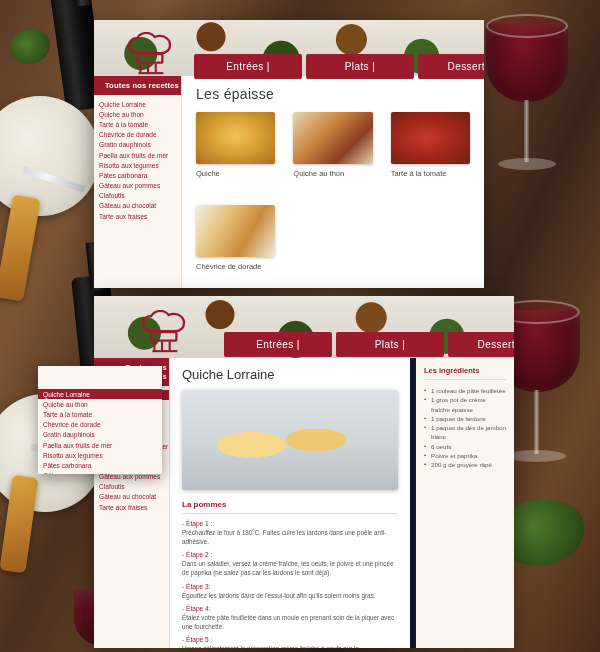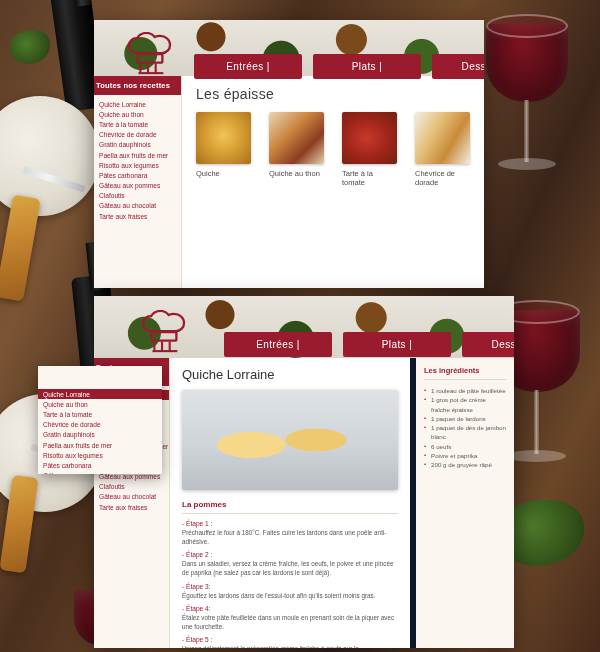--- a/index.html
+++ b/index.html
@@ -84,21 +84,21 @@
     left: 28px; top: 10px;
     width: 54px; height: 48px;
     display: flex; align-items: center; justify-content: center;
   }
   .logo svg { width: 46px; height: 44px; }
 
   
   .navbar {
     position: absolute;
     display: flex;
-    gap: 11px;
+    gap: 4px;
     left: 100px;
     top: 34px;
   }
   .nav-item {
     background: #9b1b2e;
     color: #fff;
     font-size: 10px;
     letter-spacing: .4px;
     padding: 7px 0;
     width: 108px;
@@ -116,21 +116,21 @@
     background: #fbf6ef;
     border-right: 1px solid #e6ded2;
     padding: 0;
     flex: none;
   }
   .sidebar-title {
     background: #9b1b2e;
     color: #fff;
     font-size: 7.5px;
     font-weight: bold;
-    text-align: left;
+    text-align: right;
     padding: 5px 2px;
     letter-spacing: .2px;
   }
   .sidebar ul { list-style: none; margin: 0; padding: 4px 0 0 0; }
   .sidebar li {
     font-size: 6.6px;
     color: #9b1b2e;
     padding: 1.6px 5px;
     cursor: pointer;
     white-space: nowrap;
@@ -146,22 +146,22 @@
     margin: 0 0 10px 0;
     font-size: 14px;
     font-weight: normal;
     color: #3c3c3c;
     letter-spacing: .3px;
   }
 
   
   .grid {
     display: grid;
-    grid-template-columns: 1fr 1fr 1fr 1fr;
-    gap: 14px 18px;
+    grid-template-columns: 1fr 1fr 1fr;
+    gap: 27px 18px;
   }
   .card { cursor: pointer; }
   .thumb {
     width: 100%; height: 52px;
     border-radius: 2px;
     box-shadow: 0 1px 3px rgba(0,0,0,.25);
   }
   .t-quiche { background: radial-gradient(ellipse at 50% 45%, #f0c45a 0%, #d79f33 45%, #a86f1d 100%); }
   .t-quichethon { background: linear-gradient(135deg,#e7d7b4 0%, #c9823c 40%, #8c3d22 70%, #e2d2ad 100%); }
   .t-tarte { background: radial-gradient(ellipse at 45% 50%, #c9382b 0%, #9c2418 55%, #6d2413 100%); }

